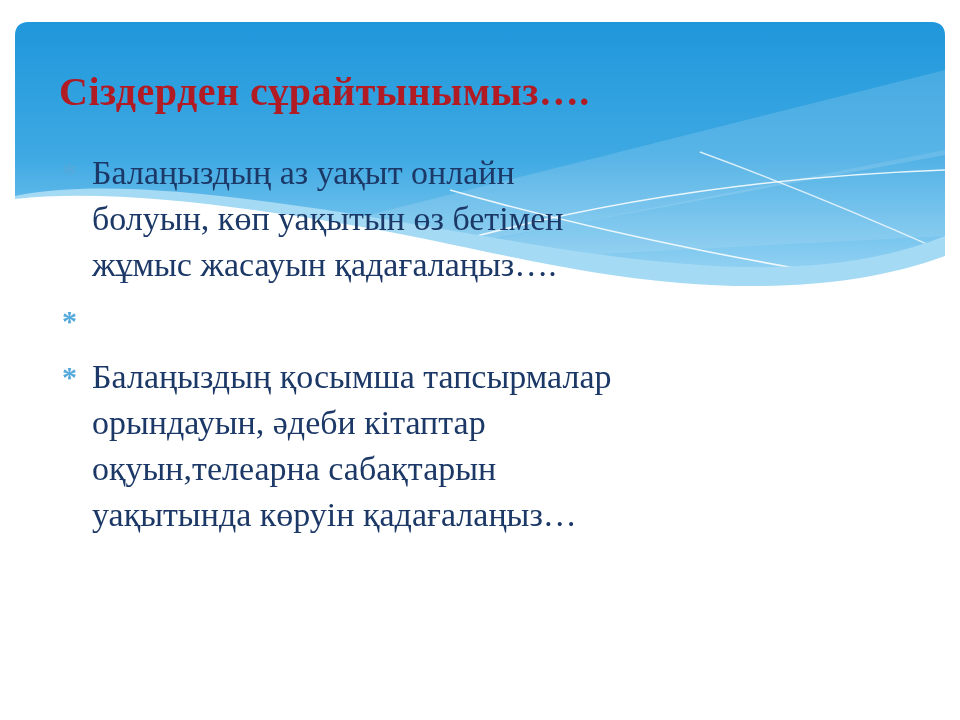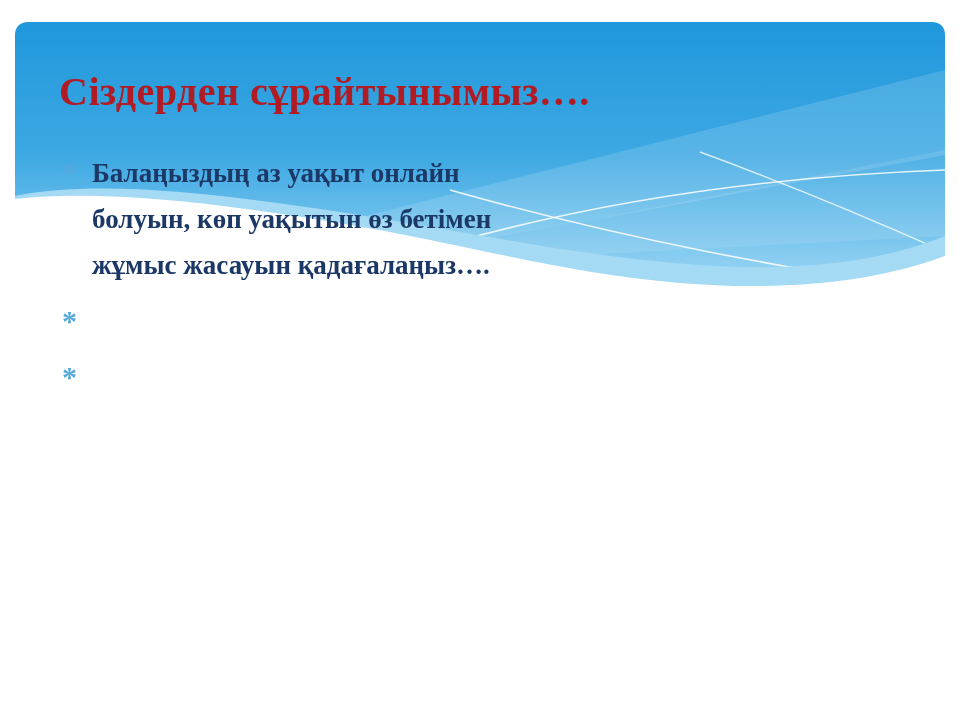--- a/index.html
+++ b/index.html
@@ -23,21 +23,21 @@
   .bullet{
     display:flex;align-items:flex-start;
     margin-bottom:10px;
   }
   .bullet-marker{
     flex:0 0 30px;width:30px;
     font-size:30px;font-weight:bold;line-height:46px;
     color:var(--bullet-color,#54a9dc);
   }
   .bullet-text{
-    font-size:27px;font-weight:bold;line-height:46px;
+    font-size:34px;font-weight:normal;line-height:46px;
     color:var(--body-color,#1b3866);
     white-space:pre-line;
   }
 </style>
 </head>
 <body>
 
 <svg class="bg-svg" viewBox="0 0 960 720" xmlns="http://www.w3.org/2000/svg" aria-hidden="true">
   <defs>
     <linearGradient id="panelGrad" x1="0" y1="0" x2="0" y2="1">
@@ -80,14 +80,18 @@
     <span class="bullet-marker">*</span>
     <span class="bullet-text">Балаңыздың аз уақыт онлайн
 болуын, көп уақытын өз бетімен
 жұмыс жасауын қадағалаңыз….</span>
   </div>
   <div class="bullet">
     <span class="bullet-marker">*</span>
   </div>
   <div class="bullet">
     <span class="bullet-marker">*</span>
+    <span class="bullet-text">Балаңыздың қосымша тапсырмалар
+орындауын, әдеби кітаптар
+оқуын,телеарна сабақтарын
+уақытында көруін қадағалаңыз…</span>
   </div>
 </div>
 
 </body></html>

